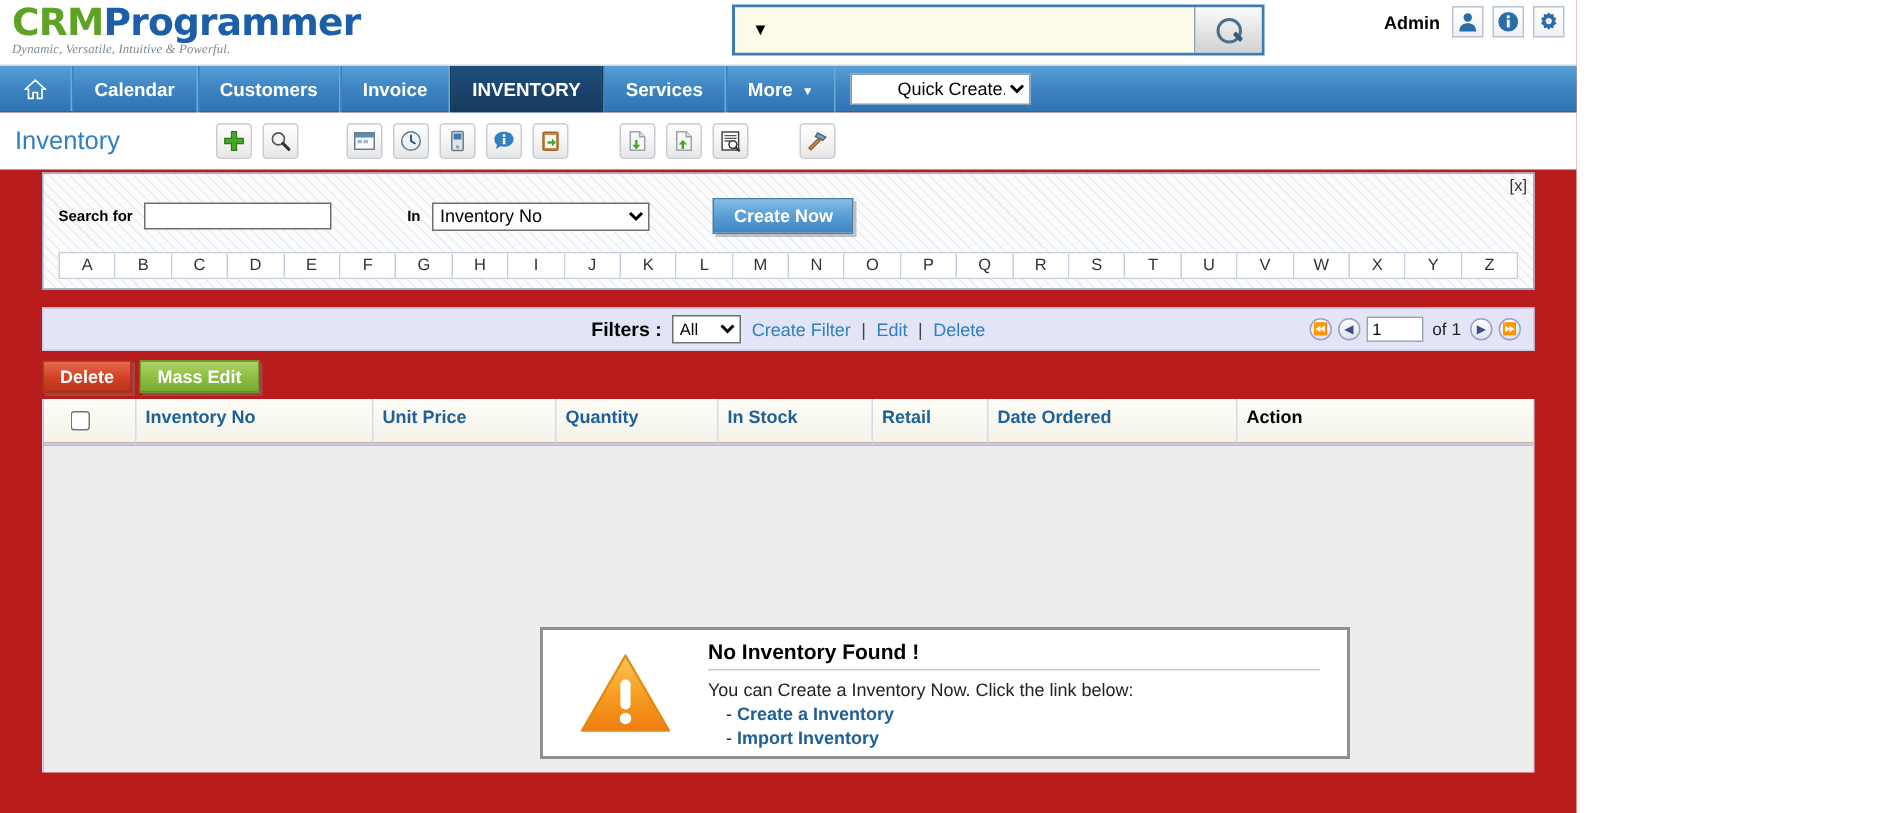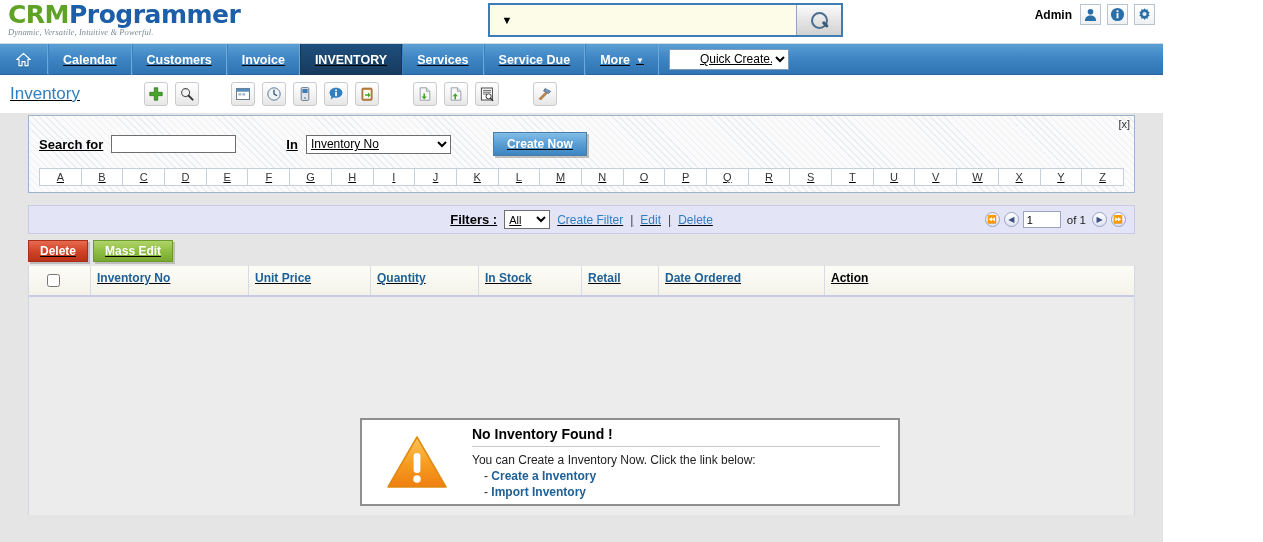--- a/index.html
+++ b/index.html
@@ -5,21 +5,21 @@
   * { box-sizing: border-box; }
   html, body {
     margin: 0; padding: 0;
     width: 1263px; height: 542px;
     background: #ffffff;
     font-family: "Liberation Sans", sans-serif;
     font-size: 12px;
     color: #000;
     overflow: hidden;
   }
-  .page { position: relative; width: 1163px; height: 542px; background:#e5e5e5;text-decoration:underline; }
+  .page { position: relative; width: 1051px; height: 542px; background:#b91c1c; }
 
   
   .header {
     position: relative; height: 44px; background: #ffffff;
     border-bottom: 1px solid #cfd9e3;
   }
   .logo { position: absolute; left: 8px; top: 2px; }
   .logo-text { font-family: "DejaVu Sans", sans-serif; font-weight: bold; font-size: 25px; letter-spacing: -0.5px; line-height: 26px; }
   .logo-crm { color: #5ea226; }
   .logo-prog { color: #1c5fa8; }
@@ -102,21 +102,21 @@
   .searchpanel {
     border:1px solid #9bb3cc; position:relative;
     background-color:#fbfbfc;
     background-image: repeating-linear-gradient(45deg, rgba(150,170,195,.16) 0 1px, rgba(0,0,0,0) 1px 5px);
     padding: 8px 10px 6px 10px;
   }
   .sp-row { display:flex; align-items:center; position:relative; height:40px; }
   .sp-title { width:195px; }
   .sp-title .h { font-size:15px; font-weight:bold; color:#3b4f82; font-family:"Liberation Sans",sans-serif;}
   .sp-title .adv { font-size:11.5px; color:#2f7fc1; text-decoration:none; cursor:pointer; }
-  .sp-lbl { font-weight:bold; font-size:13px; color:#000; margin-right:8px;}
+  .sp-lbl { font-weight:bold; font-size:10px; color:#000; margin-right:8px;}
   input.sp-input { width:125px;height:18px;border:1px solid #6e6e6e;background:#fff;font-size:12px;padding:0 3px;font-family:"Liberation Sans",sans-serif;}
   .sp-in { margin-left:50px; margin-right:8px; font-weight:bold;}
   select.sp-sel { width:145px;height:19px;border:1px solid #6e6e6e;background:#fff;font-size:12px;font-family:"Liberation Sans",sans-serif;}
   .searchnow {
     margin-left:42px; padding:4px 13px; color:#fff;font-weight:bold;font-size:12px;
     background:linear-gradient(to bottom,#83bde8 0%,#5a9fd4 48%, #3d86c2 100%);
     border:1px solid #4a7ea8; box-shadow: 2px 2px 0 rgba(120,120,120,.45);
     cursor:pointer; white-space:nowrap;
   }
   .closex { position:absolute; right:4px; top:2px; font-size:11px; color:#333; cursor:pointer;}
@@ -235,23 +235,20 @@
         <span>Customers</span>
       </div>
     <div class="nav-item">
         <span>Invoice</span>
       </div>
     <div class="nav-item active">
         <span>INVENTORY</span>
       </div>
     <div class="nav-item">
         <span>Services</span>
-      </div>
-    <div class="nav-item">
-        <span>Service Due</span>
       </div>
     <div class="nav-item">
       <span>More</span>
       <span class="nav-caret">▼</span>
     </div>
     <div class="quickcreate">
       <select class="qc">
         <option>Quick Create...</option>
       </select>
     </div>

